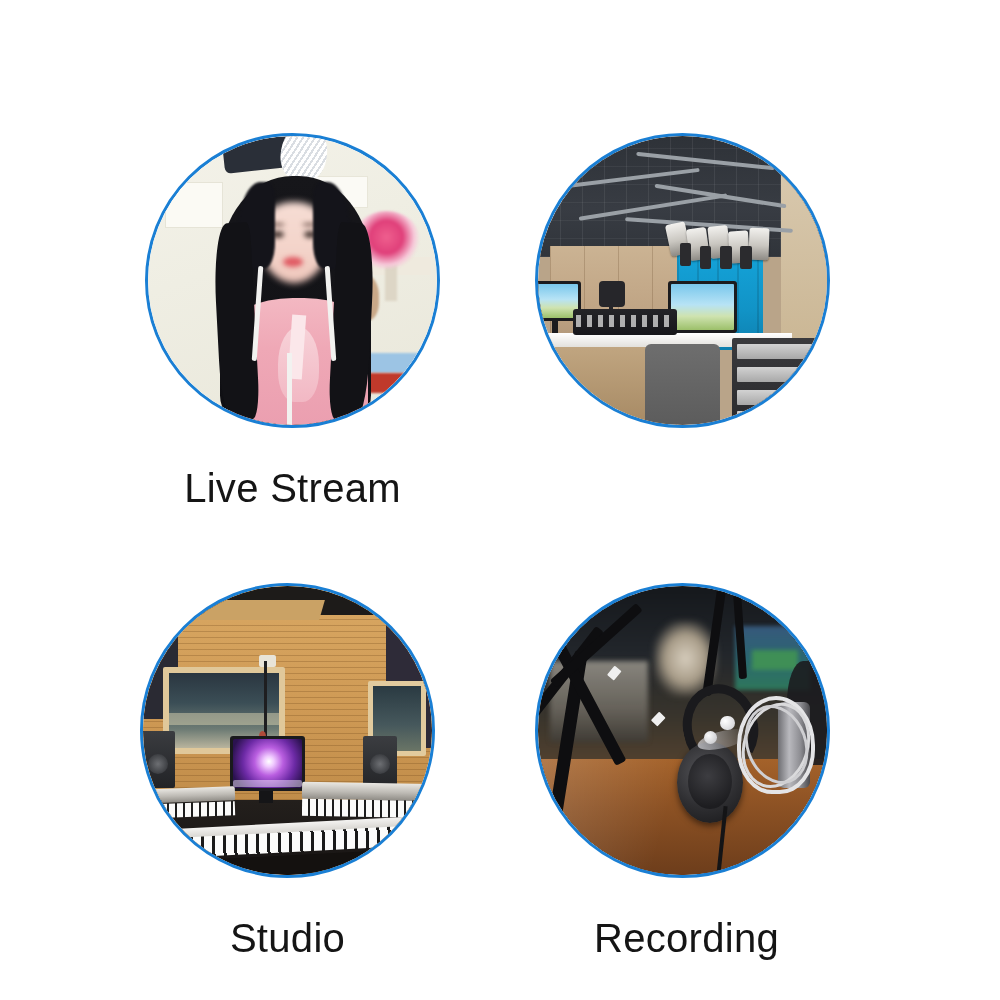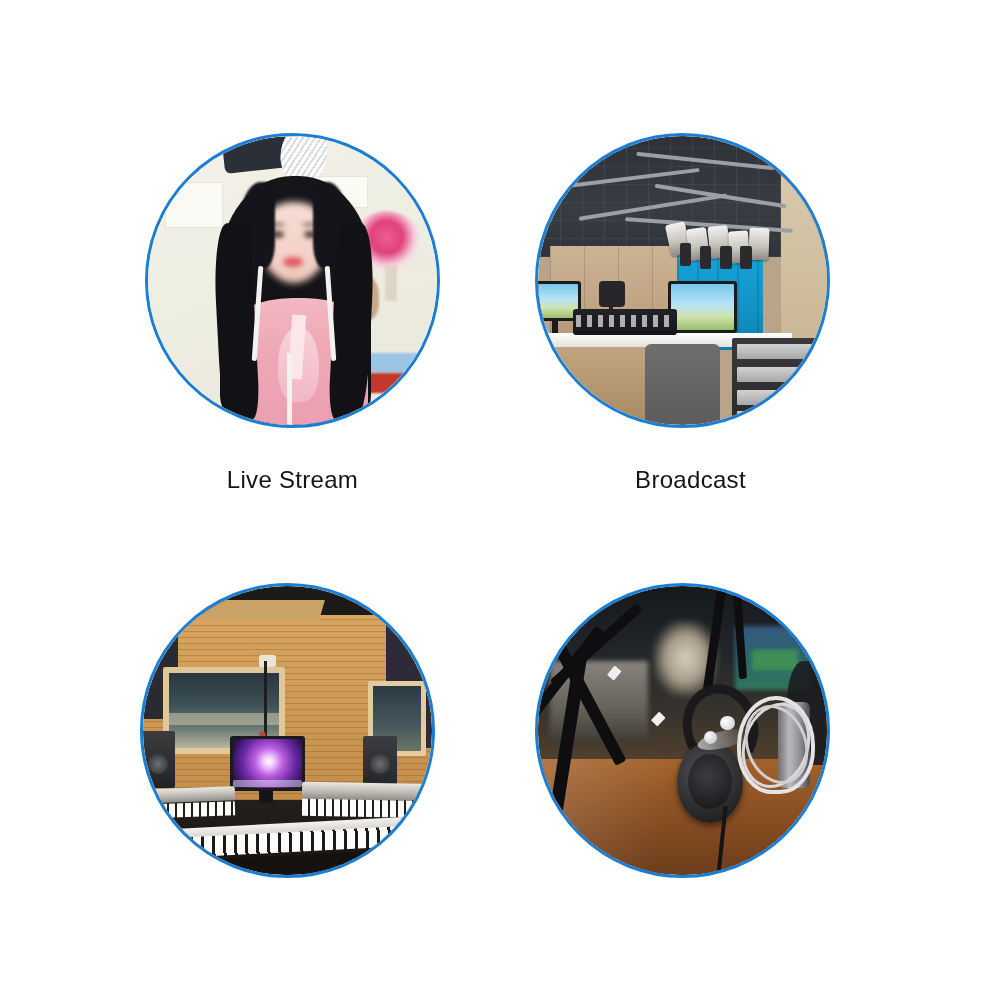--- a/index.html
+++ b/index.html
@@ -54,21 +54,21 @@
   .photo {
     position:absolute; inset:0;
     border-radius:50%;
     overflow:hidden;
   }
 
   .caption {
     margin-top:38px;
     width:295px;
     text-align:center;
-    font-size:24px;
+    font-size:40px;
     font-weight:400;
     color:#151515;
     letter-spacing:0.3px;
   }
   .cell-1 .caption { margin-left:8px; }
   .cell-3 .caption { margin-left:4px; }
 
   
   
   
@@ -635,21 +635,20 @@
           <div class="console-knobs"></div>
           <div class="cabinet"></div>
           <div class="rack"></div>
           <div class="rack-unit ru1"></div>
           <div class="rack-unit ru2"></div>
           <div class="rack-unit ru3"></div>
           <div class="rack-unit ru4"></div>
           <div class="chair"></div>
         </div>
       </div>
-      <div class="caption">Broadcast</div>
     </div>
 
     <div class="cell cell-2">
       <div class="circle">
         <div class="photo s3">
           <div class="wood"></div>
           <div class="ceiling-dark"></div>
           <div class="ceiling-beam"></div>
           <div class="dark-corner-l"></div>
           <div class="dark-corner-r"></div>
@@ -671,20 +670,21 @@
           <div class="display-foot"></div>
           <div class="kb kb1"></div>
           <div class="kb-keys kb1k"></div>
           <div class="kb kb2"></div>
           <div class="kb-keys kb2k"></div>
           <div class="kbbig"></div>
           <div class="kbbig-keys"></div>
           <div class="kb-front"></div>
         </div>
       </div>
+      <div class="caption">Studio</div>
     </div>
 
     <div class="cell cell-3">
       <div class="circle">
         <div class="photo s4">
           <div class="bg-blur"></div>
           <div class="bg-panel-blue"></div>
           <div class="bg-panel-green"></div>
           <div class="bg-light"></div>
           <div class="bg-rack"></div>
@@ -705,16 +705,17 @@
           <div class="hp-highlight"></div>
           <div class="hp-cable"></div>
           <div class="mic-body"></div>
           <div class="shock-mount"></div>
           <div class="sm-rib"></div>
           <div class="sm-rib2"></div>
           <div class="mic-knob"></div>
           <div class="mic-knob2"></div>
         </div>
       </div>
+      <div class="caption">Recording</div>
     </div>
 
   </div>
 </div>
 
 </body></html>

